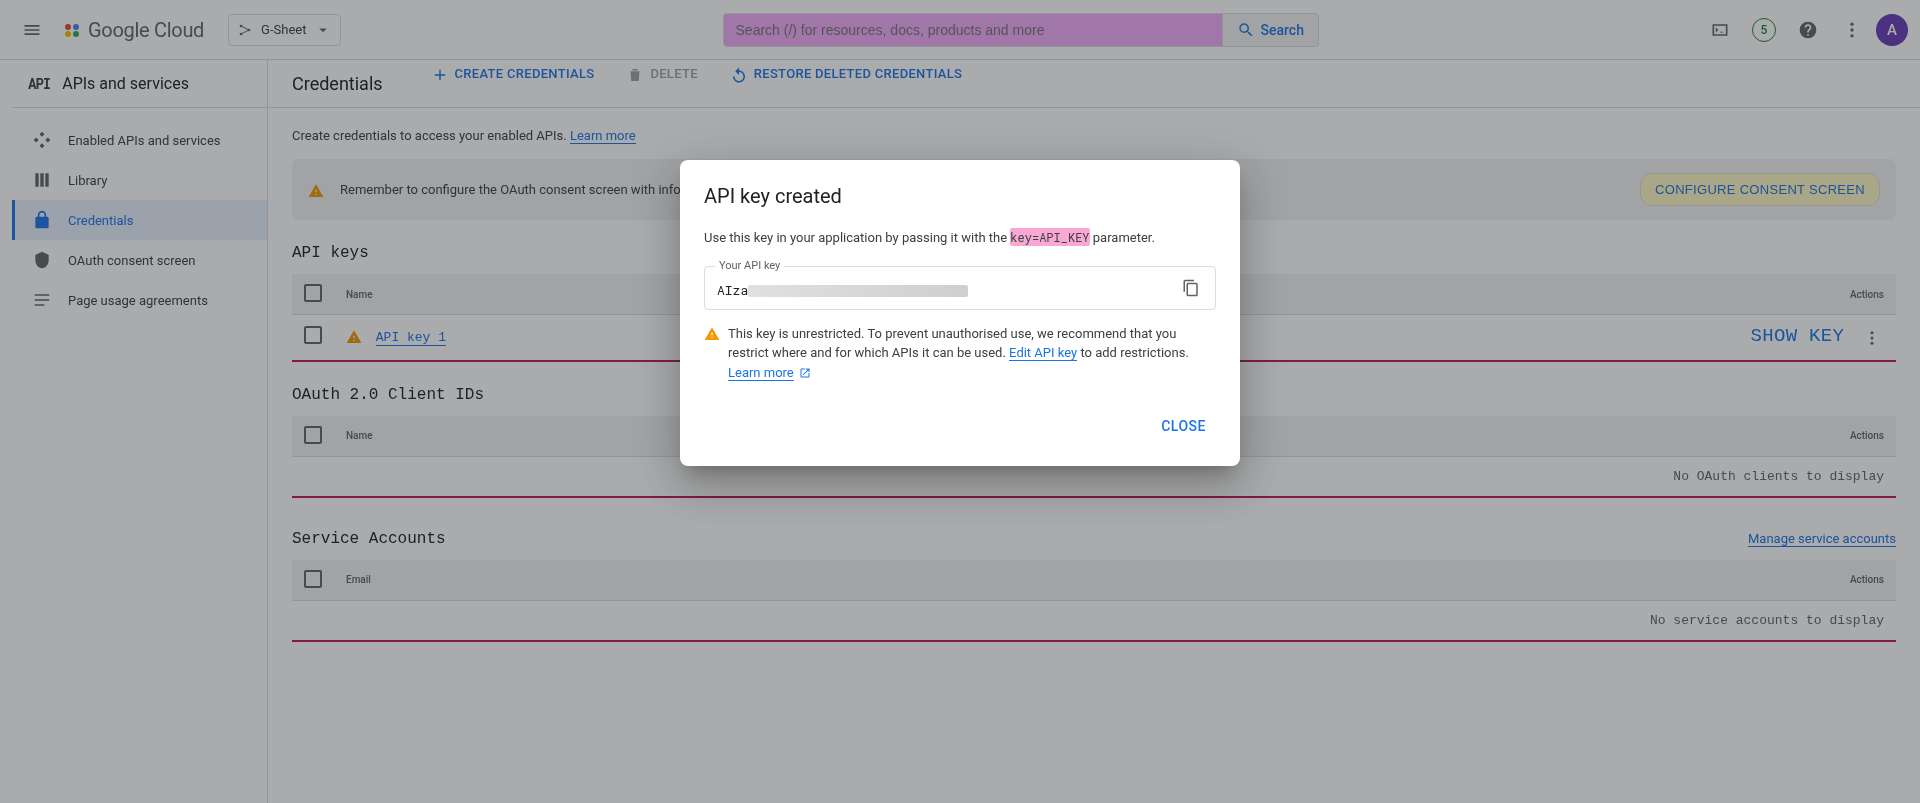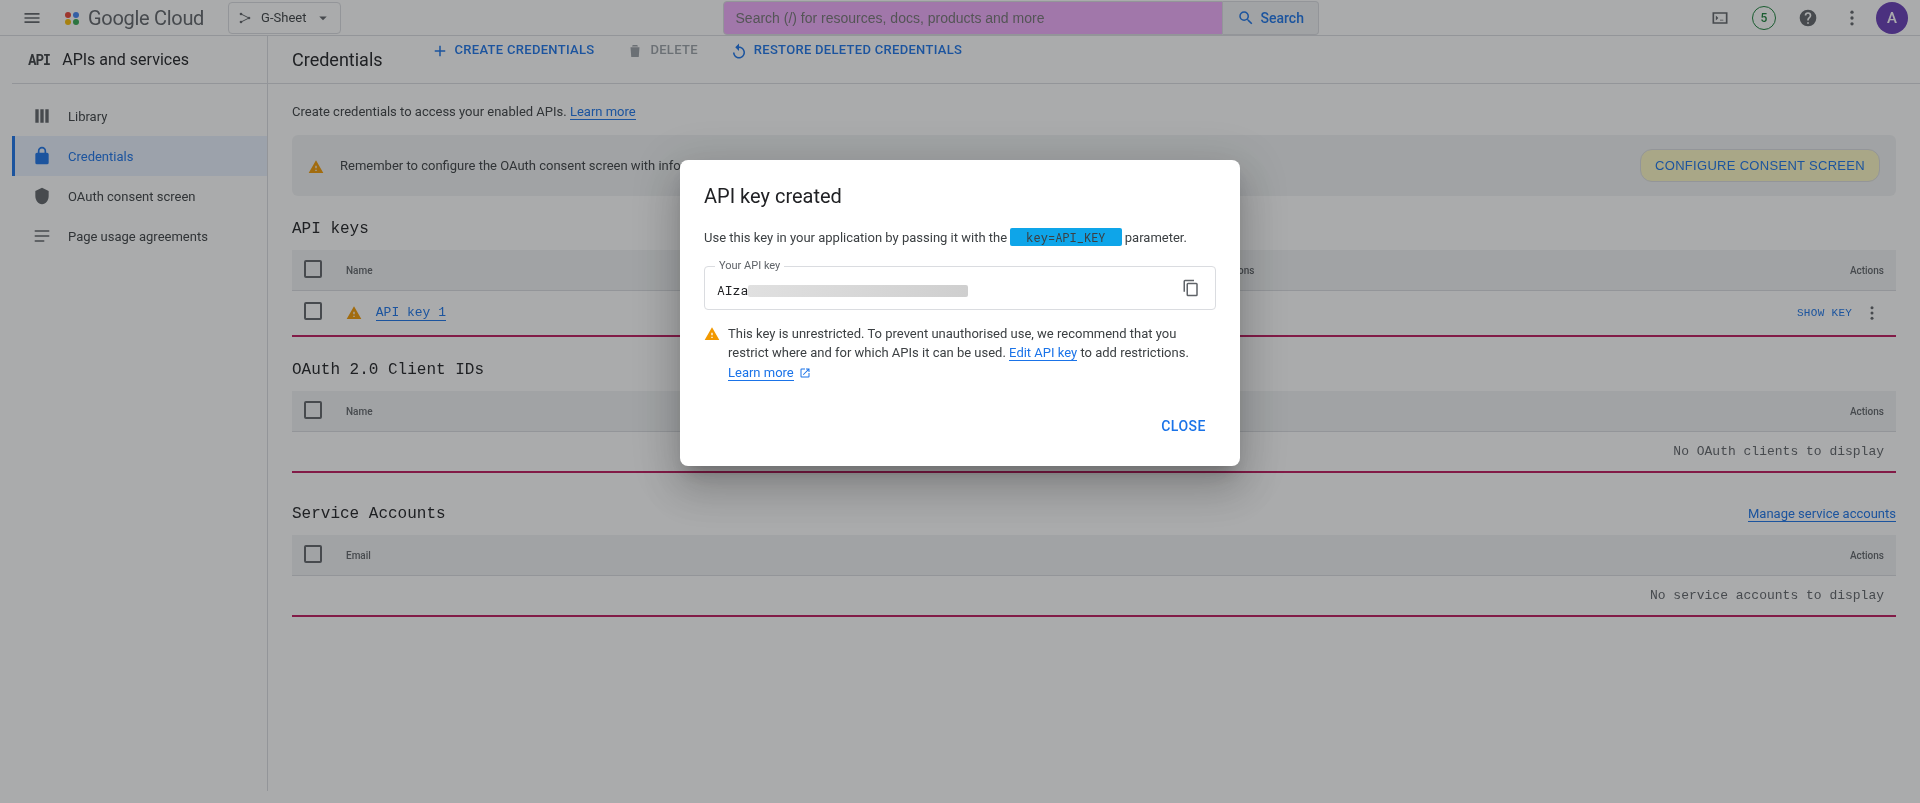--- a/index.html
+++ b/index.html
@@ -1,17 +1,17 @@
 <!DOCTYPE html>
 <html><head>
 <meta charset="utf-8">
 <style>
 * { box-sizing: border-box; margin: 0; padding: 0; }
 body { font-family: "Google Sans", Roboto, Arial, sans-serif; font-size: 13px; color: #3c4043; background: #fff; overflow: hidden; }
-.topbar { height: 36px; display: flex; align-items: center; padding: 0 12px; border-bottom: 1px solid #dadce0; gap: 8px; }
+.topbar { height: 60px; display: flex; align-items: center; padding: 0 12px; border-bottom: 1px solid #dadce0; gap: 8px; }
 .hamburger { width: 40px; height: 40px; display:flex; align-items:center; justify-content:center; cursor:pointer; border-radius:50%; }
 .hamburger svg, .icon-btn svg { fill:#5f6368; }
 .logo { display:flex; align-items:center; gap:4px; margin-right:16px; }
 .logo-text { font-size:20px; color:#5f6368; font-weight:400; letter-spacing:-.3px;}
 .project-picker { height:32px; border:1px solid #dadce0; border-radius:4px; display:flex; align-items:center; padding:0 8px; gap:8px; cursor:pointer; font-size:13px; color:#3c4043; background:#fff;}
 .search-wrap { flex:1; display:flex; justify-content:center; }
 .search-box { width:500px; height:34px; border:1px solid #dadce0; border-radius:4px 0 0 4px; background:#f0abfc; padding:0 12px; font-size:14px; color:#5f6368; outline:none;}
 .search-btn { height:34px; border:1px solid #dadce0; border-left:none; border-radius:0 4px 4px 0; background:#f1f3f4; display:flex; align-items:center; padding:0 14px; gap:6px; font-size:14px; color:#1a73e8; font-weight:500; cursor:pointer;}
 .topbar-right { display:flex; align-items:center; gap:4px; margin-left:auto;}
 .icon-btn { width:40px; height:40px; display:flex; align-items:center; justify-content:center; cursor:pointer; border-radius:50%;}
@@ -33,31 +33,31 @@
 .intro { font-size:13px; color:#3c4043; margin-bottom:16px; }
 .link { color:#1a73e8; text-decoration:none; border-bottom:1px solid #1a73e8; cursor:pointer;}
 .banner { background:#f1f3f4; border-radius:6px; padding:14px 16px; display:flex; align-items:center; gap:16px; margin-bottom:24px;}
 .banner-btn { margin-left:auto; background:#fef9c3; border:1px solid #dadce0; border-radius:12px; padding:8px 14px; font-size:13px; font-weight:500; color:#1a73e8; cursor:pointer; letter-spacing:.3px;}
 .section-title { font-size:16px; color:#202124; margin:8px 0 12px; font-weight:400;font-family:Liberation Mono, monospace;}
 .table { width:100%; border-collapse:collapse; margin-bottom:24px;}
 .table th { text-align:left; font-size:10px; font-weight:500; color:#5f6368; padding:10px 12px; background:#f1f3f4; border-bottom:1px solid #dadce0;}
 .table td { font-size:13px; padding:10px 12px; border-bottom:2px solid #be185d; color:#3c4043;font-family:Liberation Mono, monospace;}
 .table th:last-child, .table td:last-child { text-align:right; }
 .chk { width:18px; height:18px; border:2px solid #5f6368; border-radius:2px; display:inline-block; cursor:pointer;}
-.showkey { color:#1a73e8; font-size:11px; font-weight:500; cursor:pointer; letter-spacing:.3px; }
+.showkey { color:#1a73e8; font-size:19px; font-weight:500; cursor:pointer; letter-spacing:.3px; margin-right:8px;}
 .row-link { color:#1a73e8; cursor:pointer; border-bottom:1px solid #1a73e8;}
 .empty-row td { color:#5f6368; padding:12px;}
 .manage-link { float:right; color:#1a73e8; font-size:13px; cursor:pointer; border-bottom:1px solid #1a73e8;}
 .section-row { display:flex; align-items:baseline; justify-content:space-between;}
 
 .scrim { position:fixed; inset:0; background:rgba(32,33,36,.38); display:flex; align-items:flex-start; justify-content:center; padding-top:160px; z-index:100;}
 .dialog { width:560px; background:#fff; border-radius:8px; box-shadow:0 11px 15px -7px rgba(0,0,0,.2),0 24px 38px 3px rgba(0,0,0,.14),0 9px 46px 8px rgba(0,0,0,.12); padding:24px;}
 .dialog h2 { font-size:20px; font-weight:400; color:#202124; margin-bottom:20px;}
 .dialog p { font-size:13px; color:#3c4043; line-height:1.5;}
-code.inline { background:#0ea5e9; padding:1px 16px; font-family:"Roboto Mono", monospace; font-size:12px; border-radius:2px;}
+code.inline { background:#f9a8d4; padding:1px 0; font-family:"Roboto Mono", monospace; font-size:12px; border-radius:2px;}
 .field-wrap { position:relative; border:1px solid #dadce0; border-radius:4px; margin:18px 0 14px; padding:14px 44px 10px 12px;}
 .field-label { position:absolute; top:-8px; left:10px; background:#fff; padding:0 4px; font-size:11px; color:#5f6368;}
 .field-val { font-family:"Roboto Mono", monospace; font-size:13px; color:#202124;}
 .redact { display:inline-block; width:220px; height:12px; background:linear-gradient(90deg,#e0e0e0,#cfcfcf); vertical-align:middle; border-radius:2px;}
 .copy-btn { position:absolute; right:8px; top:50%; transform:translateY(-50%); width:32px; height:32px; display:flex; align-items:center; justify-content:center; cursor:pointer; border-radius:50%;}
 .warn-line { display:flex; gap:8px; font-size:13px; color:#3c4043; line-height:1.5;}
 .dialog-actions { display:flex; justify-content:flex-end; margin-top:28px;}
 .close-btn { color:#1a73e8; font-size:14px; font-weight:500; letter-spacing:.5px; cursor:pointer; padding:8px 10px;}
 .warn-ico { width:16px; height:16px; flex-shrink:0; margin-top:2px;}
 .svg-warn { fill:#f29900; }
@@ -130,20 +130,26 @@
   </div>
 </div>
 
 <div class="layout">
   <div class="sidebar">
     <div class="sidebar-title">
       <span class="api-sym">API</span>
       <span>APIs and services</span>
     </div>
     <div style="height:12px"></div>
+    <div class="side-item">
+      <svg viewBox="0 0 24 24">
+          <path d="M12 2l3 3-3 3-3-3 3-3zm7 7l3 3-3 3-3-3 3-3zm-14 0l3 3-3 3-3-3 3-3zm7 7l3 3-3 3-3-3 3-3z"></path>
+        </svg>
+      <span>Enabled APIs and services</span>
+    </div>
     <div class="side-item">
       <svg viewBox="0 0 24 24">
           <path d="M4 4h4v16H4zM10 4h4v16h-4zM16 4h4v16h-4z"></path>
         </svg>
       <span>Library</span>
     </div>
     <div class="side-item active">
       <svg viewBox="0 0 24 24">
           <path d="M12 17a2 2 0 100-4 2 2 0 000 4zm6-9h-1V6a5 5 0 00-10 0v2H6a2 2 0 00-2 2v10a2 2 0 002 2h12a2 2 0 002-2V10a2 2 0 00-2-2zM9 6a3 3 0 016 0v2H9V6z"></path>
         </svg>

